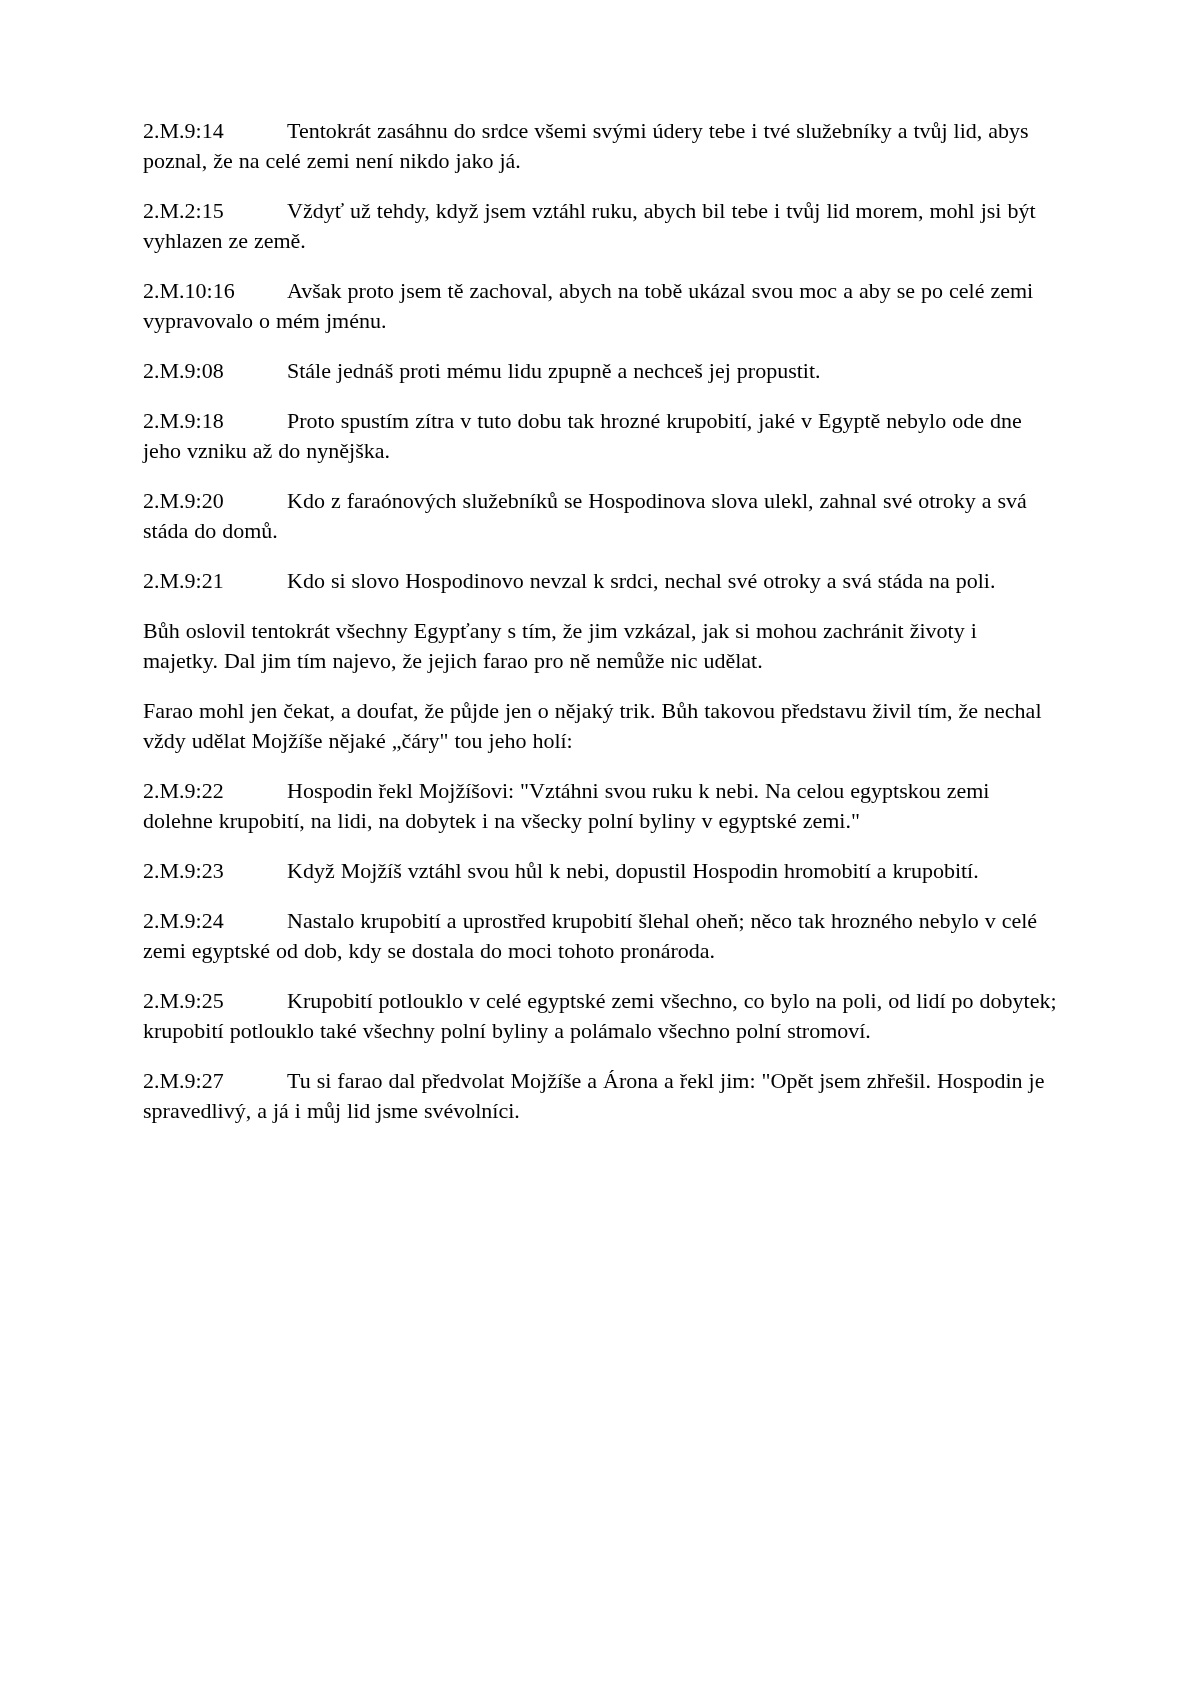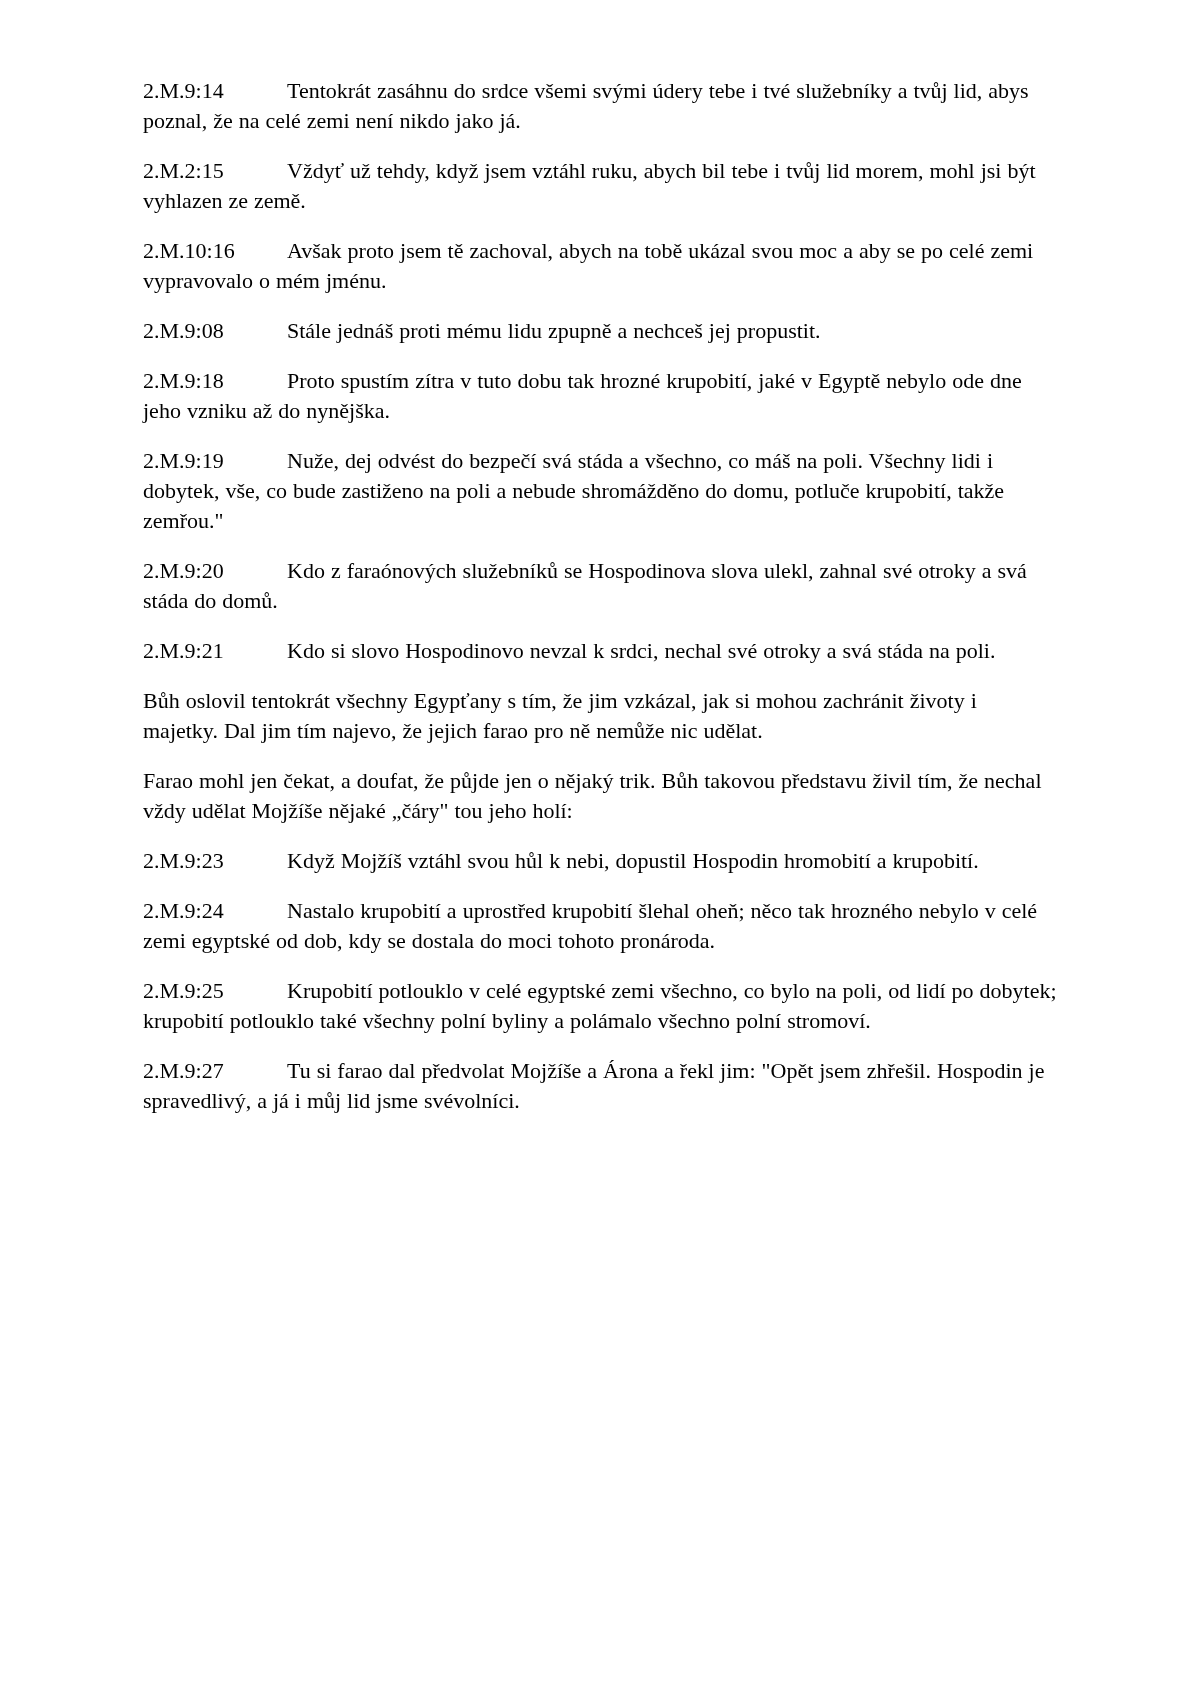--- a/index.html
+++ b/index.html
@@ -9,21 +9,21 @@
   }
   body {
     width: 1190px;
     min-height: 1683px;
     font-family: "Liberation Serif", "DejaVu Serif", serif;
     color: #000000;
     box-sizing: border-box;
   }
   .page {
     box-sizing: content-box;
-    padding: 76px 133px 60px 143px;
+    padding: 116px 133px 60px 143px;
     width: 914px;
   }
   .para {
     font-size: 22px;
     line-height: 30px;
     margin: 0 0 20px 0;
     text-align: left;
     word-spacing: 0.5px;
   }
   .ref {
@@ -35,23 +35,23 @@
 </head>
 <body>
 
 <div class="page">
   <div id="doc-body">
       <p class="para"><span class="ref">2.M.9:14</span><span>Tentokrát zasáhnu do srdce všemi svými údery tebe i tvé služebníky a tvůj lid, abys poznal, že na celé zemi není nikdo jako já.</span></p>
       <p class="para"><span class="ref">2.M.2:15</span><span>Vždyť už tehdy, když jsem vztáhl ruku, abych bil tebe i tvůj lid morem, mohl jsi být vyhlazen ze země.</span></p>
       <p class="para"><span class="ref">2.M.10:16</span><span>Avšak proto jsem tě zachoval, abych na tobě ukázal svou moc a aby se po celé zemi vypravovalo o mém jménu.</span></p>
       <p class="para"><span class="ref">2.M.9:08</span><span>Stále jednáš proti mému lidu zpupně a nechceš jej propustit.</span></p>
       <p class="para"><span class="ref">2.M.9:18</span><span>Proto spustím zítra v tuto dobu tak hrozné krupobití, jaké v Egyptě nebylo ode dne jeho vzniku až do nynějška.</span></p>
-      <p class="para"><span class="ref">2.M.9:19</span><span>Nuže, dej odvést do bezpečí svá stáda a všechno, co máš na poli. Všechny lidi i dobytek, vše, co bude zastiženo na poli a nebude shromážděno do domu, potluče krupobití, takže zemřou."</span></p>
       <p class="para"><span class="ref">2.M.9:20</span><span>Kdo z faraónových služebníků se Hospodinova slova ulekl, zahnal své otroky a svá stáda do domů.</span></p>
       <p class="para"><span class="ref">2.M.9:21</span><span>Kdo si slovo Hospodinovo nevzal k srdci, nechal své otroky a svá stáda na poli.</span></p>
       <p class="para"><span>Bůh oslovil tentokrát všechny Egypťany s tím, že jim vzkázal, jak si mohou zachránit životy i majetky. Dal jim tím najevo, že jejich farao pro ně nemůže nic udělat.</span></p>
       <p class="para"><span>Farao mohl jen čekat, a doufat, že půjde jen o nějaký trik. Bůh takovou představu živil tím, že nechal vždy udělat Mojžíše nějaké „čáry" tou jeho holí:</span></p>
+      <p class="para"><span class="ref">2.M.9:22</span><span>Hospodin řekl Mojžíšovi: "Vztáhni svou ruku k nebi. Na celou egyptskou zemi dolehne krupobití, na lidi, na dobytek i na všecky polní byliny v egyptské zemi."</span></p>
       <p class="para"><span class="ref">2.M.9:23</span><span>Když Mojžíš vztáhl svou hůl k nebi, dopustil Hospodin hromobití a krupobití.</span></p>
       <p class="para"><span class="ref">2.M.9:24</span><span>Nastalo krupobití a uprostřed krupobití šlehal oheň; něco tak hrozného nebylo v celé zemi egyptské od dob, kdy se dostala do moci tohoto pronároda.</span></p>
       <p class="para"><span class="ref">2.M.9:25</span><span>Krupobití potlouklo v celé egyptské zemi všechno, co bylo na poli, od lidí po dobytek; krupobití potlouklo také všechny polní byliny a polámalo všechno polní stromoví.</span></p>
       <p class="para"><span class="ref">2.M.9:27</span><span>Tu si farao dal předvolat Mojžíše a Árona a řekl jim: "Opět jsem zhřešil. Hospodin je spravedlivý, a já i můj lid jsme svévolníci.</span></p>
     </div>
 </div>
 
 </body></html>

